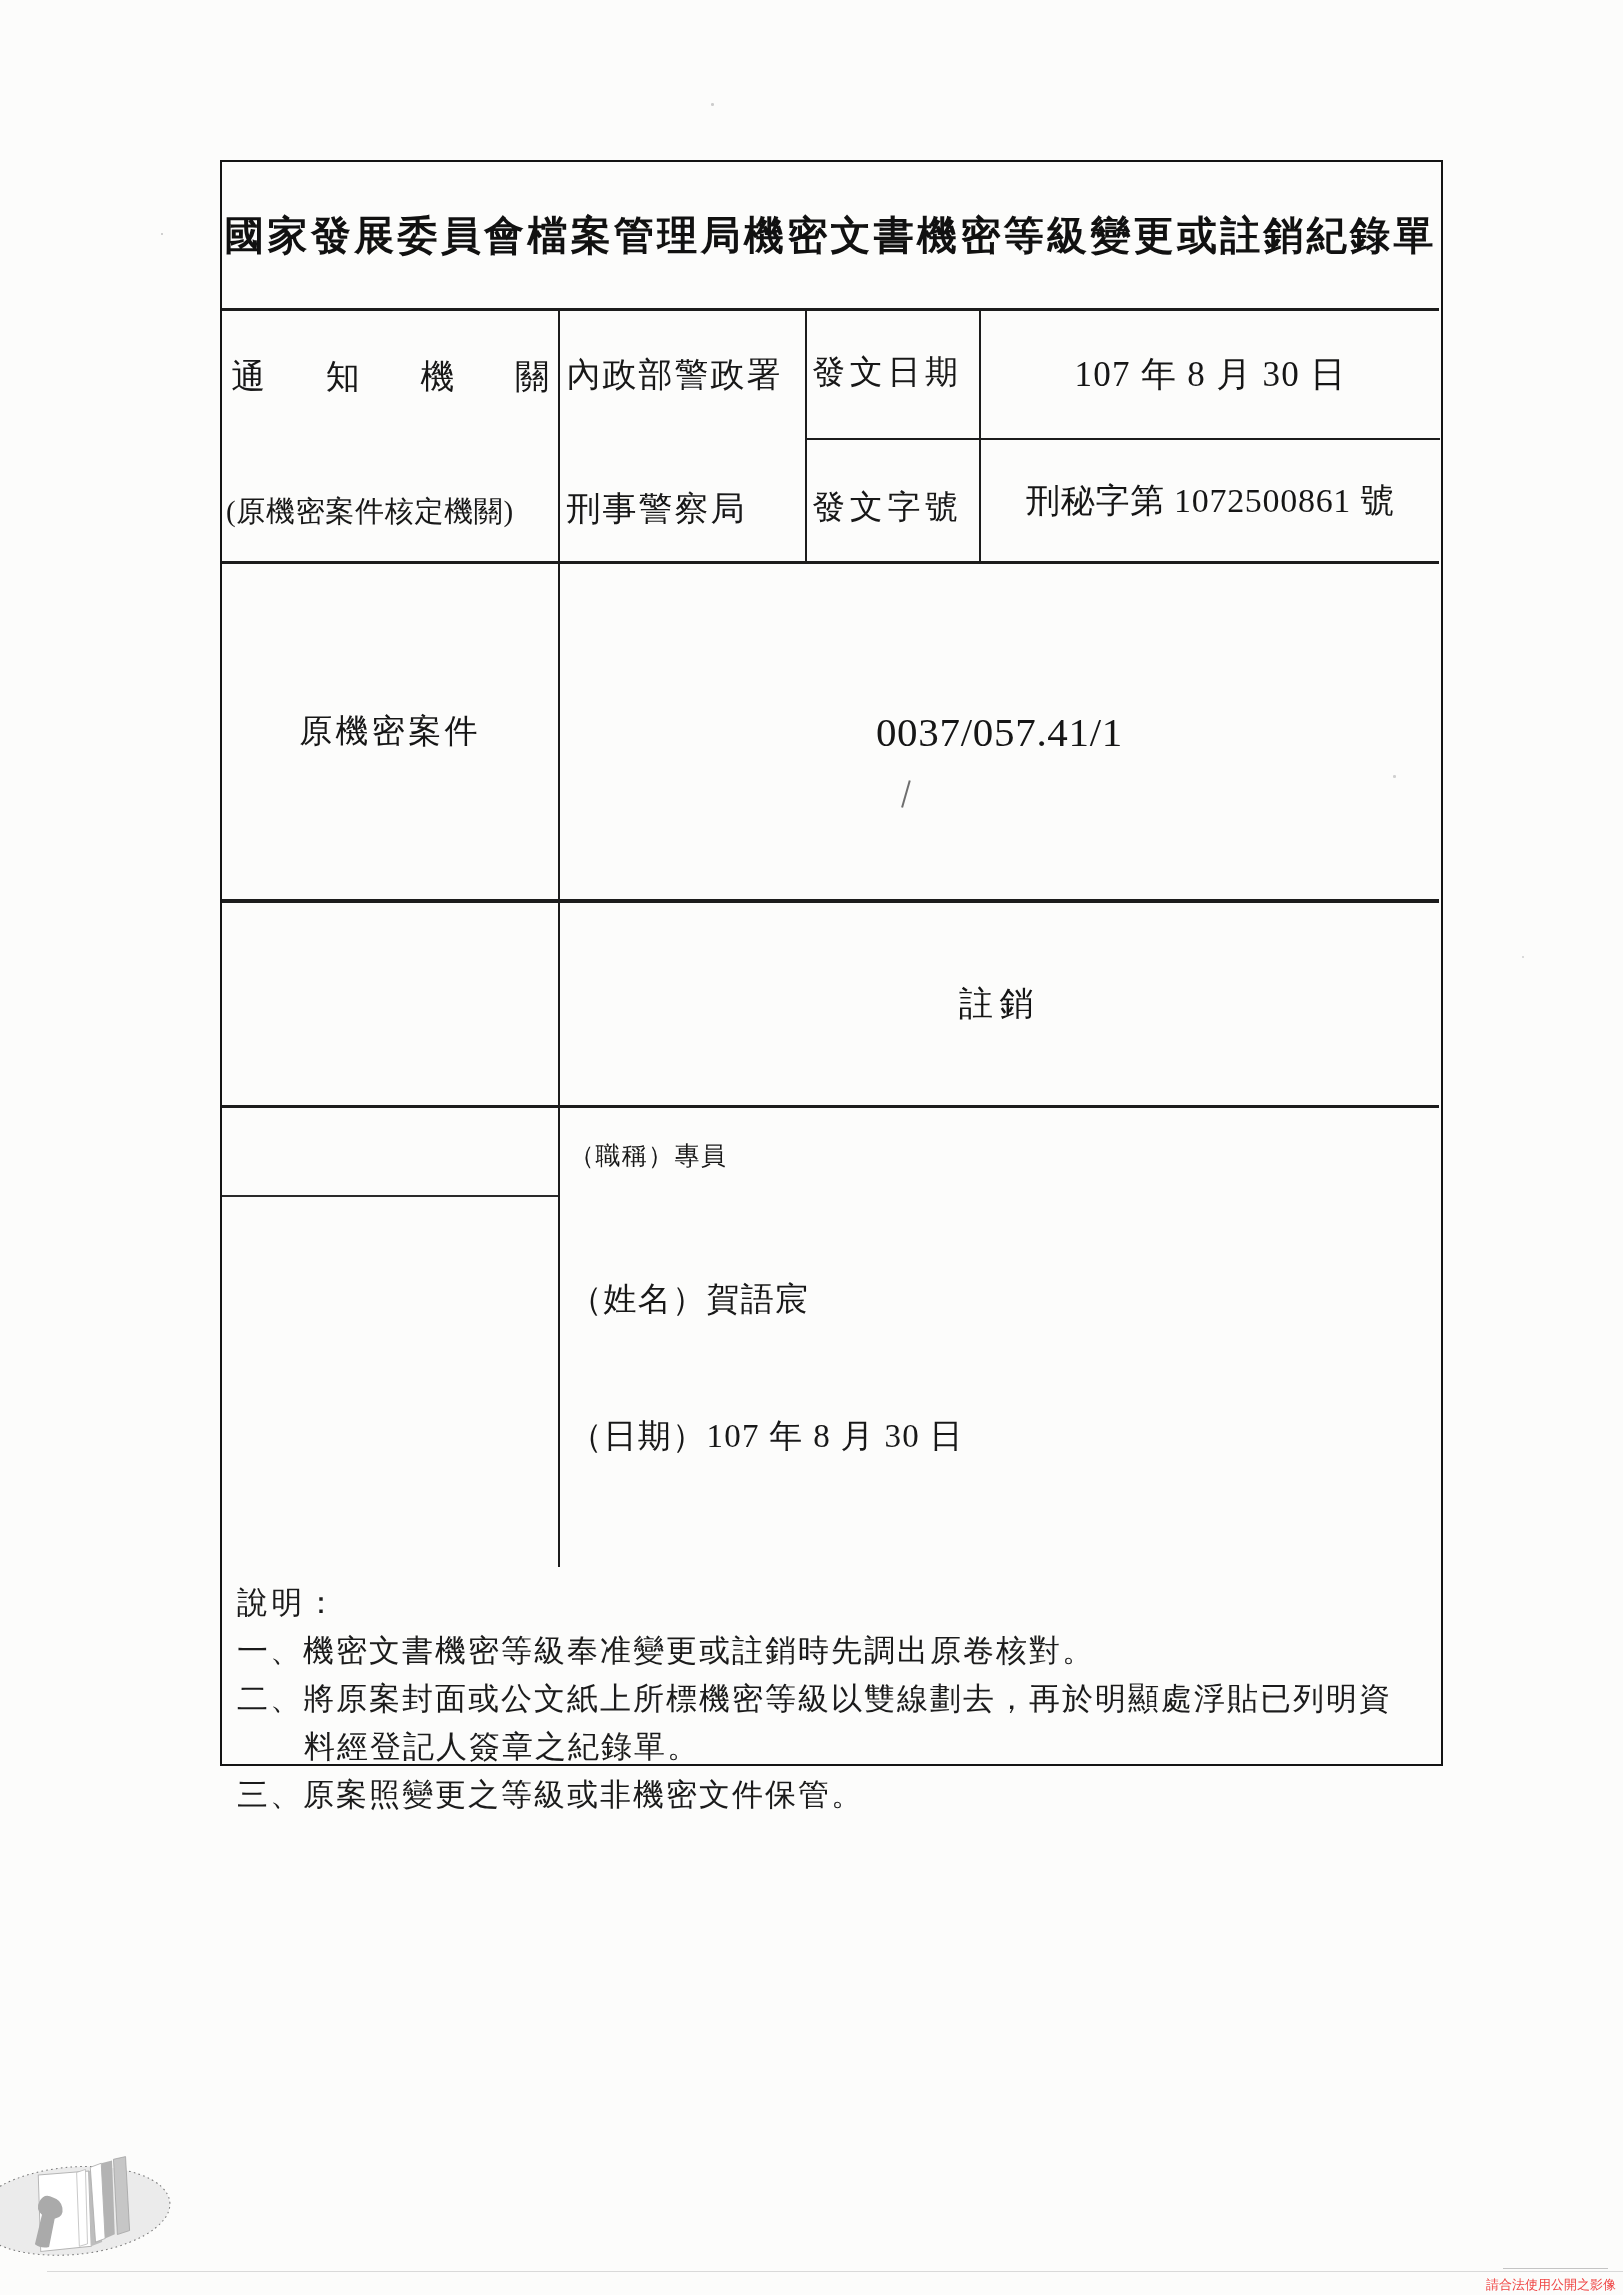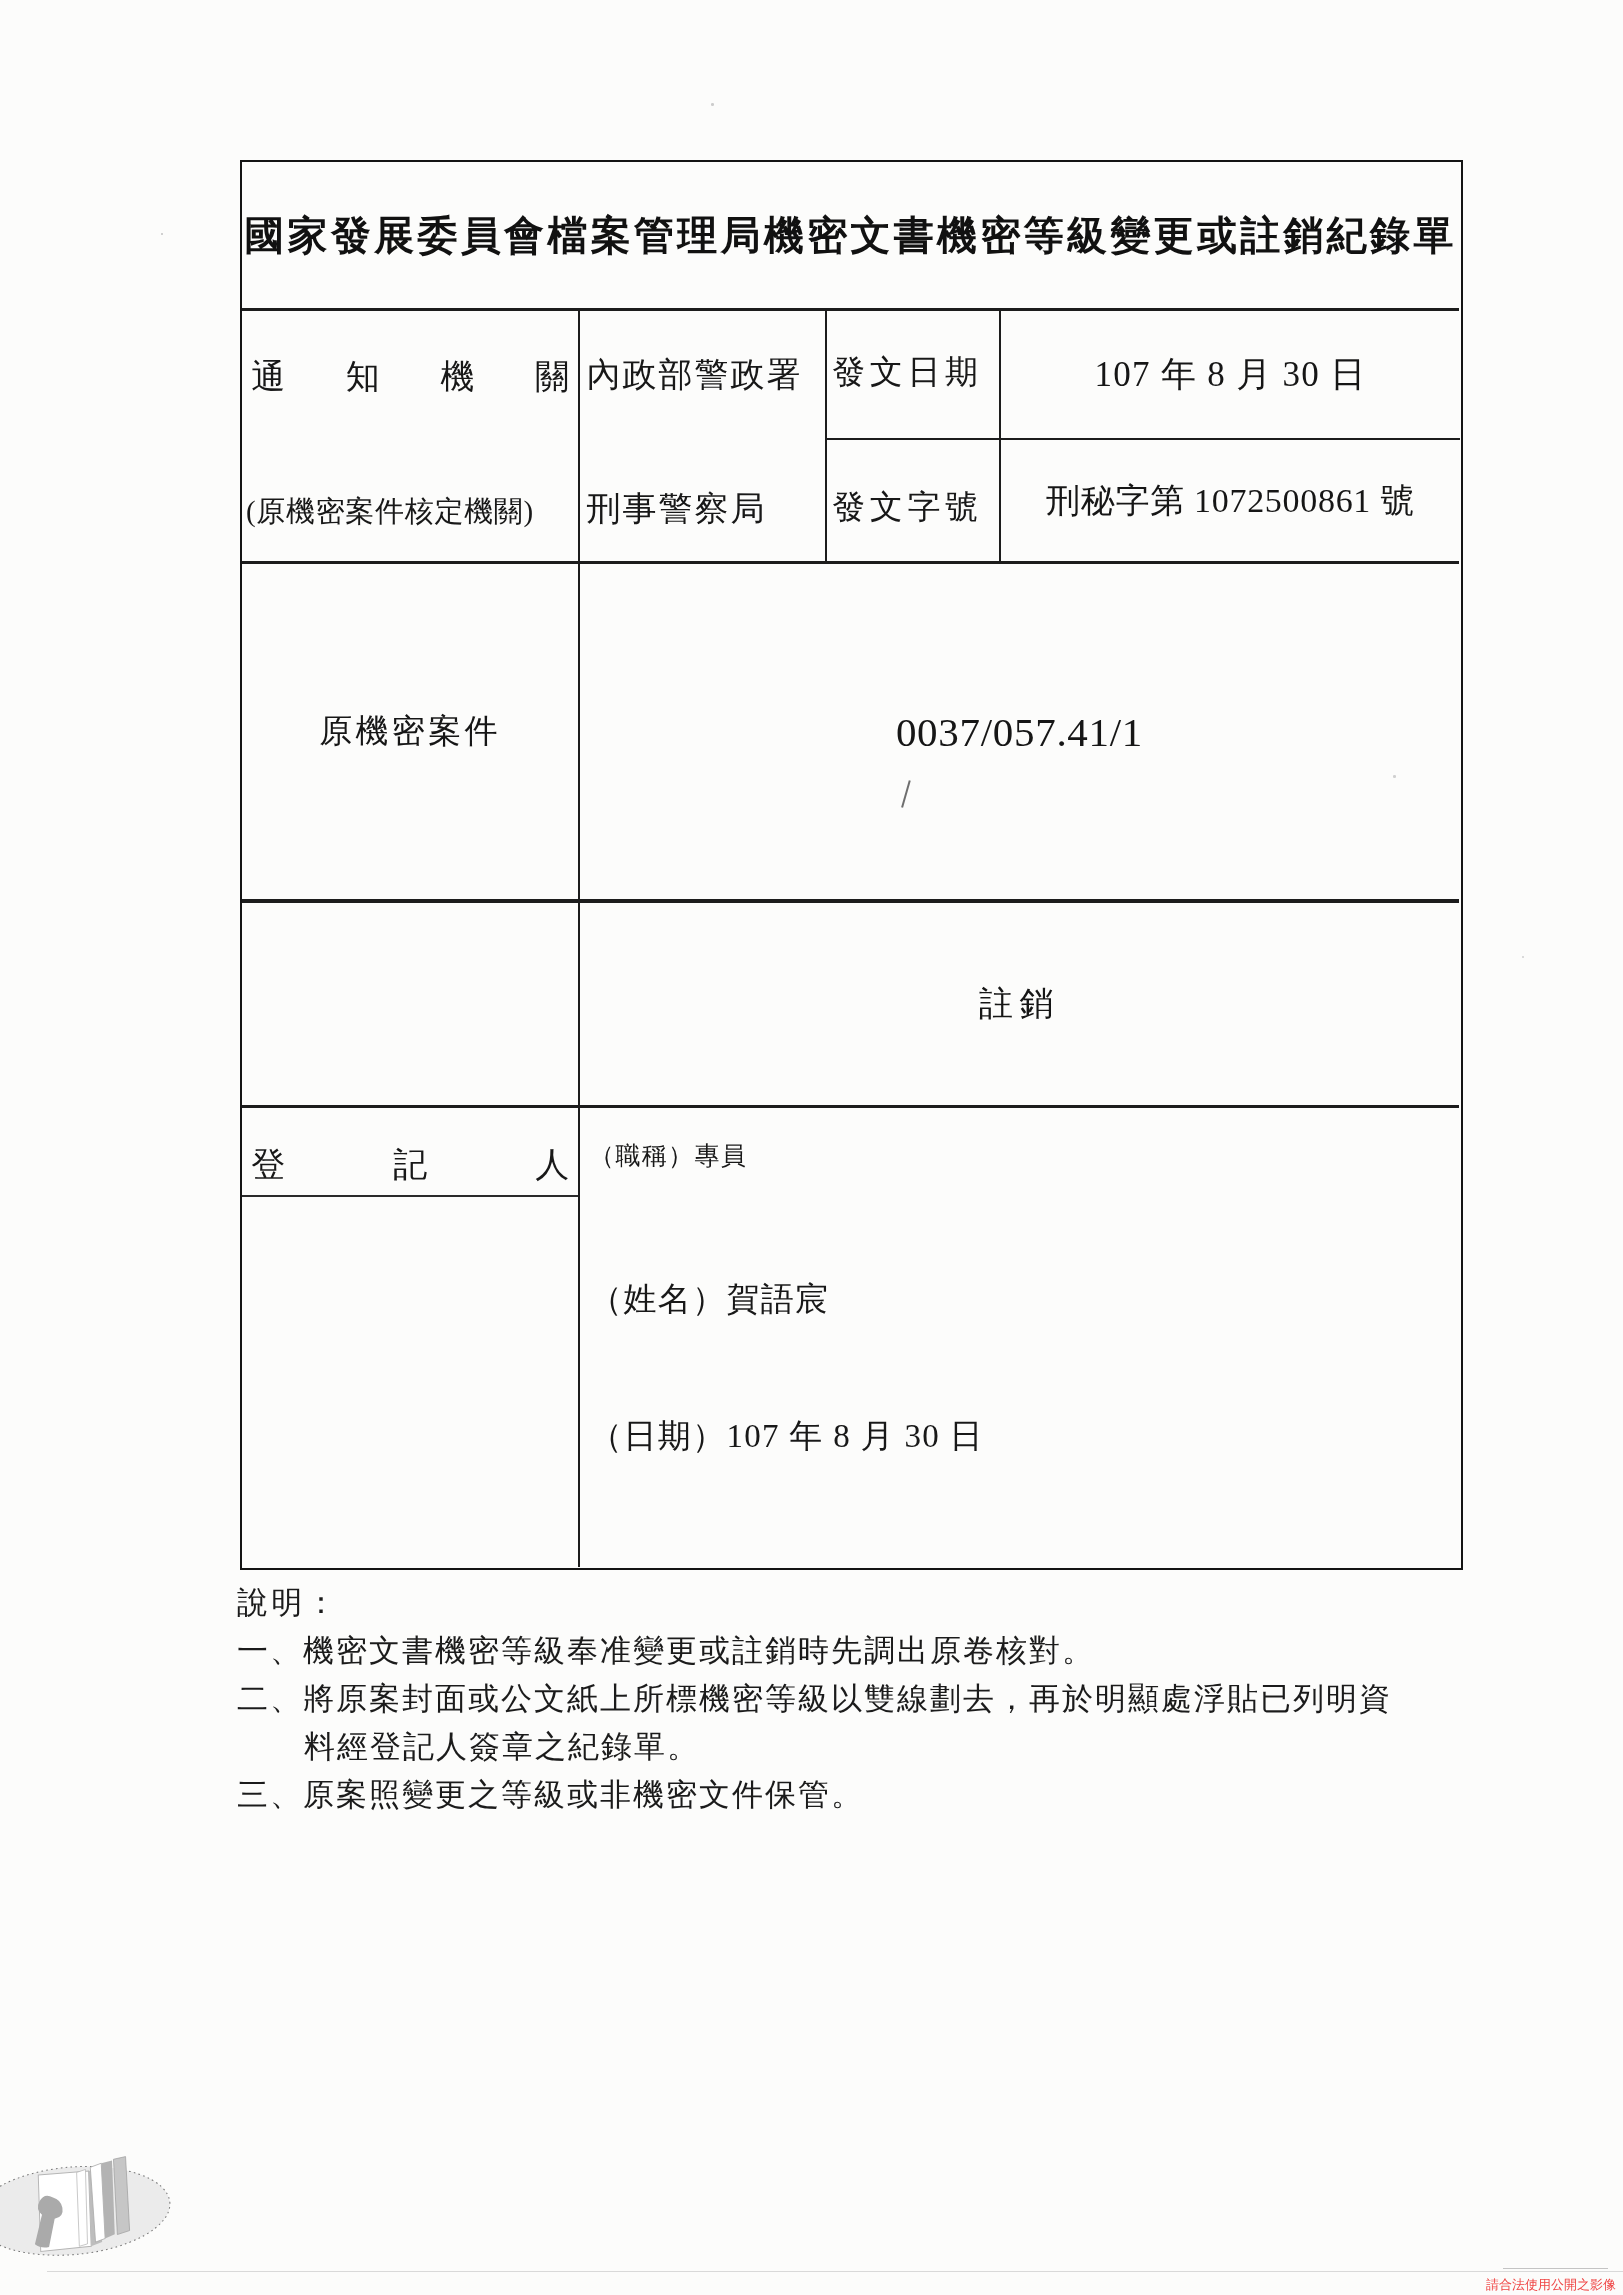--- a/index.html
+++ b/index.html
@@ -10,22 +10,22 @@
   }
   #page{
     position:relative;width:1623px;height:2295px;overflow:hidden;
     background:#fcfcfb;color:#161616;
   }
   .abs{position:absolute;}
   .line{position:absolute;background:#1c1c1c;}
   .thinline{position:absolute;background:#2a2a2a;}
   
   #form-table{
-    position:absolute;left:220px;top:160px;width:1223px;height:1410px;
-    border:2.6px solid #141414;box-sizing:border-box;margin-left:20px;
+    position:absolute;left:220px;top:160px;width:1223px;height:1606px;
+    border:2.6px solid #141414;box-sizing:border-box;
   }
   .cell{position:absolute;}
   .txt{position:absolute;white-space:nowrap;color:#181818;}
   .justify{
     text-align:justify;text-align-last:justify;white-space:normal;
   }
   #title-cell{
     left:0;top:0;width:1217px;height:146px;
     display:flex;align-items:center;justify-content:center;
   }
@@ -100,23 +100,20 @@
       <span style="font-size:33px;letter-spacing:3.3px;white-space:nowrap;">原機密案件</span>
     </div>
     <div class="cell" style="left:338px;top:402px;width:879px;height:335px;display:flex;align-items:center;justify-content:center;">
       <span style="font-size:41px;letter-spacing:0.7px;white-space:nowrap;">0037/057.41/1</span>
     </div>
 
     <div class="cell" style="left:338px;top:741px;width:879px;height:202px;display:flex;align-items:center;justify-content:center;">
       <span style="font-size:34px;letter-spacing:6.5px;white-space:nowrap;">註銷</span>
     </div>
 
-    <div class="cell" style="left:0;top:946px;width:336px;height:458px;">
-      <div class="txt justify" style="left:9.2px;top:34px;width:318px;font-size:34px;">登記人</div>
-    </div>
     <div class="cell" style="left:338px;top:946px;width:879px;height:458px;">
       <div class="txt" style="left:9.2px;top:31px;font-size:25px;letter-spacing:1.3px;">（職稱）專員</div>
       <div class="txt" style="left:9.2px;top:169px;font-size:33px;letter-spacing:1.3px;">（姓名）賀語宸</div>
       <div class="txt" style="left:9.2px;top:306px;font-size:33px;letter-spacing:1.3px;">（日期）107 年 8 月 30 日</div>
     </div>
   </div>
 
   <div id="notes">
     <div class="note-heading">說明：</div>
     <div class="note-item"><span>一、</span><span>機密文書機密等級奉准變更或註銷時先調出原卷核對。</span></div>

